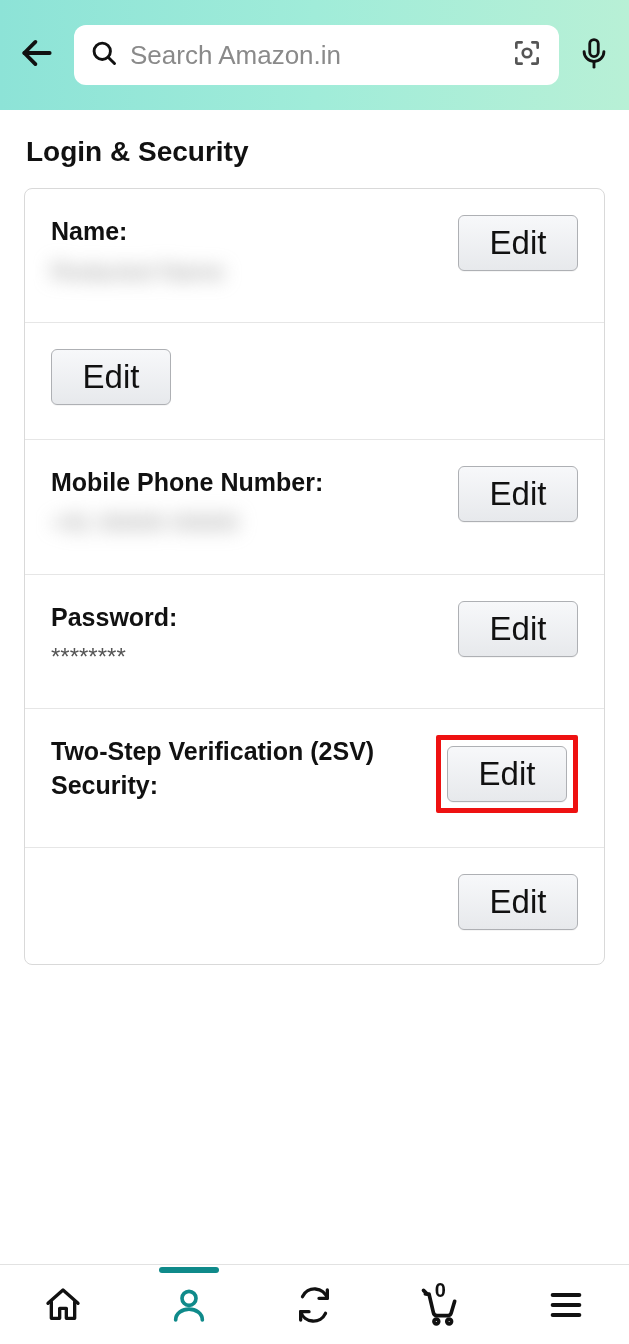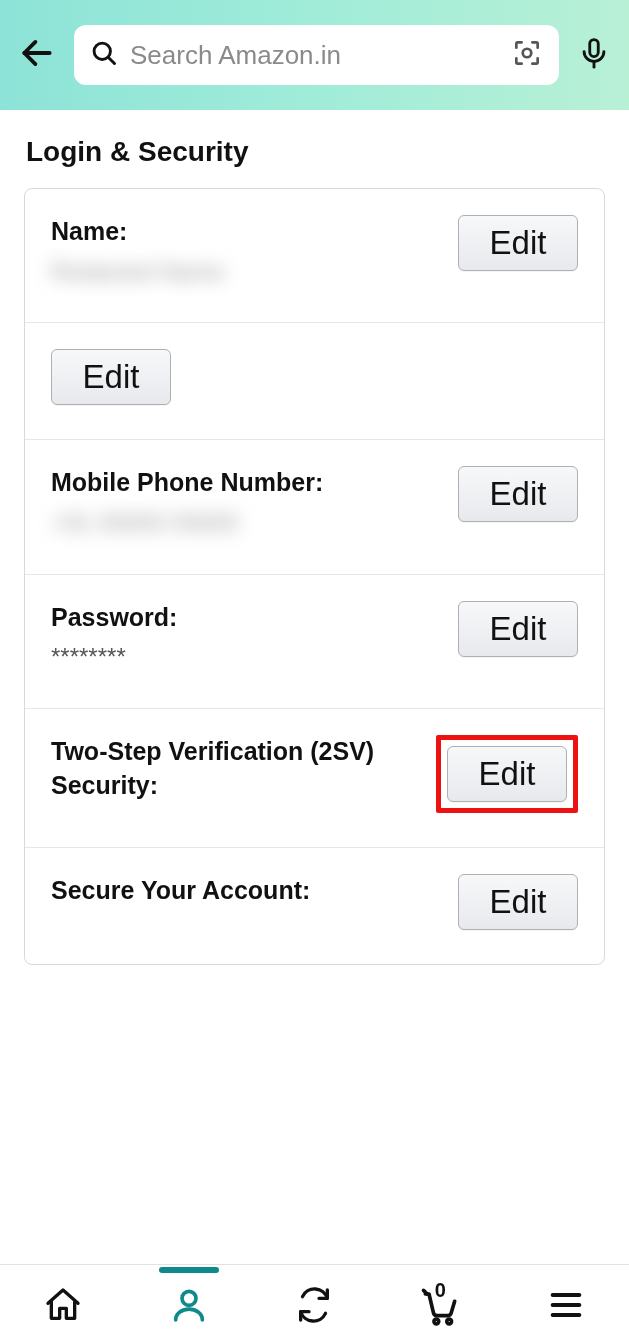--- a/index.html
+++ b/index.html
@@ -100,21 +100,20 @@
     <div class="row-left">
       <div class="row-label">Two-Step Verification (2SV) Security:</div>
     </div>
     <div class="highlight-wrap">
       <button class="edit-btn">Edit</button>
     </div>
   </div>
 
   <div class="row">
     <div class="row-left">
-      <div class="row-label">Secure Your Account:</div>
     </div>
     <button class="edit-btn">Edit</button>
   </div>
 
 </div>
 
 <div class="bottomnav">
   <div class="nav-item">
     <svg width="40" height="40" viewBox="0 0 24 24" fill="none" stroke="#111" stroke-width="2" stroke-linecap="round" stroke-linejoin="round">
         <path d="M3 11 12 3l9 8"></path>

